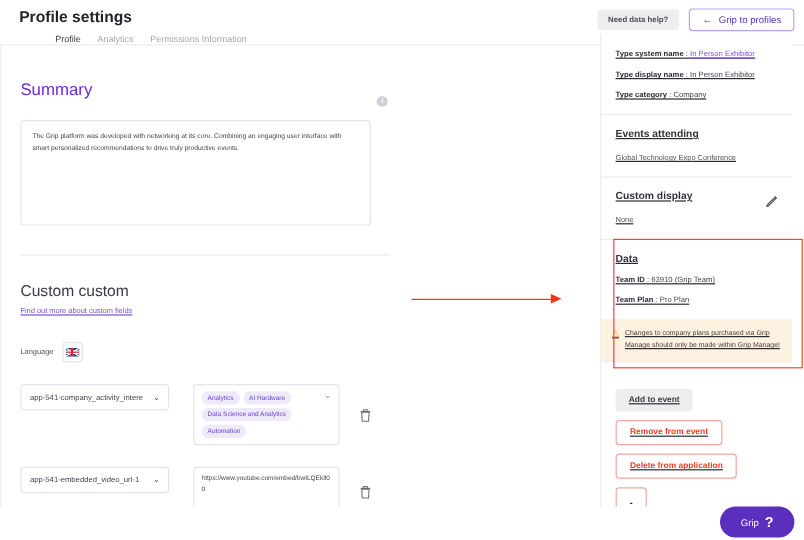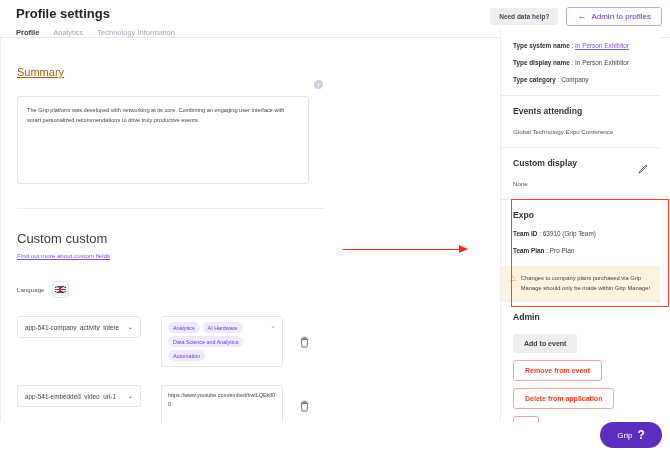--- a/index.html
+++ b/index.html
@@ -23,41 +23,41 @@
   .logo-dots i { position: absolute; background: #5b32c8; border-radius: 50%; display: block; }
   .logo-dots i:nth-child(1) { width: 5px; height: 5px; left: 3px; top: 0px; }
   .logo-dots i:nth-child(2) { width: 3px; height: 3px; left: 0px; top: 6px; }
   .logo-dots i:nth-child(3) { width: 4px; height: 4px; left: 5px; top: 9px; }
   .logo-text { font-size: 16px; font-weight: 700; color: #5b32c8; letter-spacing: -0.4px; }
 
   .title-block { padding: 6px 0 0 16px; }
   .page-title { font-size: 13px; font-weight: 700; color: #23232d; }
   .tabs { display: flex; gap: 14px; margin-top: 7px; }
   .tab { font-size: 7.5px; color: #a6a6b4; padding-bottom: 4px; cursor: pointer; white-space: nowrap; }
-  .tab.active { color: #3d3d4a; font-weight: 700; border-bottom: 2px solid #ef4444; }
+  .tab.active { color: #3d3d4a; font-weight: 400; border-bottom: 2px solid #ef4444; margin-left: 30px; }
 
   .topbar-right { position: absolute; right: 8px; top: 7px; display: flex; gap: 8px; align-items: center; }
   .btn-help-data {
     background: #eeeeee; border: none; border-radius: 3px;
     font-size: 6.5px; color: #4a4a56; font-weight: 700;
     padding: 5px 9px; cursor: pointer; font-family: inherit;
   }
   .btn-back {
     background: #fff; border: 1px solid #b9a4e8; border-radius: 3px;
     font-size: 8px; color: #5b32c8; padding: 4px 10px; cursor: pointer;
     display: flex; align-items: center; gap: 5px; font-family: inherit;
   }
   .arrow-left { font-size: 9px; line-height: 1; }
 
   
   .left-col {
     position: absolute; left: 0; top: 38px; width: 500px; height: 412px;
     background: #fff; border-left: 1px solid #ececf2; overflow: hidden;
   }
-  .section-head { font-size: 11px; color: #a16207; padding: 28px 0 0 16px; text-decoration: underline; }
+  .section-head { font-size: 14px; color: #6d28d9; padding: 28px 0 0 16px; }
   .sum-box {
     margin: 18px 16px 0 16px; width: 292px; height: 88px;
     border: 1px solid #e4e4ec; border-radius: 3px; padding: 8px 9px;
     position: relative;
   }
   .sum-text { font-size: 5.6px; line-height: 1.85; color: #43434f; }
   .info-icon {
     position: absolute; left: 313px; top: 42px;
     width: 9px; height: 9px; border-radius: 50%;
     background: #cfcfd8; color: #fff; font-size: 6px; font-weight: 700;
@@ -117,21 +117,21 @@
   .annot-arrow .line { position: absolute; left: 0; top: 3.5px; width: 116px; height: 1.6px; background: #fc2f16; }
   .annot-arrow .head {
     position: absolute; right: 0; top: 0;
     width: 0; height: 0; border-top: 4.5px solid transparent;
     border-bottom: 4.5px solid transparent; border-left: 9px solid #fc2f16;
   }
 
   
   .right-col {
     position: absolute; left: 500px; top: 28px; width: 160px; height: 422px;
-    background: #fff; border-left: 1px solid #ececf2; overflow: hidden;
+    background: #fff; border-left: 1px solid #ececf2; overflow: hidden; text-decoration: underline;
   }
   .panel { border-bottom: 1px solid #ececf2; padding: 10px 12px 12px 12px; position: relative; }
   .panel-title { font-size: 8.6px; font-weight: 700; color: #32323e; }
   .kv { font-size: 6.4px; color: #43434f; margin-top: 10px; }
   .kv b { font-weight: 700; color: #2c2c38; }
   .kv .linkv { color: #7a52d8; text-decoration: underline; }
   .panel-plain { font-size: 6.2px; color: #54545e; margin-top: 12px; }
   .pencil { position: absolute; right: 12px; top: 12px; width: 10px; height: 10px; cursor: pointer; }
 
   .type-panel { padding-top: 4px; }
@@ -181,29 +181,29 @@
 
 <div id="app">
 
   <div class="topbar">
 
     <div class="title-block">
       <div class="page-title">Profile settings</div>
       <div class="tabs">
         <div class="tab active">Profile</div>
         <div class="tab">Analytics</div>
-        <div class="tab">Technology Information</div>
+        <div class="tab">Permissions Information</div>
       </div>
     </div>
 
     <div class="topbar-right">
       <button class="btn-help-data">Need data help?</button>
       <button class="btn-back">
         <span class="arrow-left">←</span>
-        <span>Admin to profiles</span>
+        <span>Grip to profiles</span>
       </button>
     </div>
   </div>
 
   <div class="left-col">
 
     <div class="section-head">Summary</div>
 
     <div class="sum-box">
       <div class="sum-text">The Grip platform was developed with networking at its core. Combining an engaging user interface with smart personalized recommendations to drive truly productive events.</div>
@@ -297,37 +297,36 @@
       <div class="panel-title">Custom display</div>
       <span class="pencil">
         <svg width="10" height="10" viewBox="0 0 10 10">
             <path d="M1 9l1.3-.4L9 1.9 8.1 1 1.4 7.7z" fill="none" stroke="#4a4a56" stroke-width="0.9"></path>
           </svg>
       </span>
       <div class="panel-plain">None</div>
     </div>
 
     <div class="panel">
-      <div class="panel-title">Expo</div>
+      <div class="panel-title">Data</div>
       <div class="kv">
         <b>Team ID</b>
         : <span>63910 (Grip Team)</span>
       </div>
       <div class="kv">
         <b>Team Plan</b>
         : <span>Pro Plan</span>
       </div>
       <div class="warn">
         <span class="warn-ico">△</span>
         <span class="warn-text">Changes to company plans purchased via Grip Manage should only be made within Grip Manage!</span>
       </div>
     </div>
 
     <div class="panel">
-      <div class="panel-title">Admin</div>
       <div class="admin-btns">
         <button class="btn-grey">Add to event</button>
         <button class="btn-red-out">Remove from event</button>
         <button class="btn-red-out">Delete from application</button>
         <button class="btn-red-out">&nbsp;</button>
       </div>
     </div>
   </div>
 
   <div class="team-highlight"></div>

